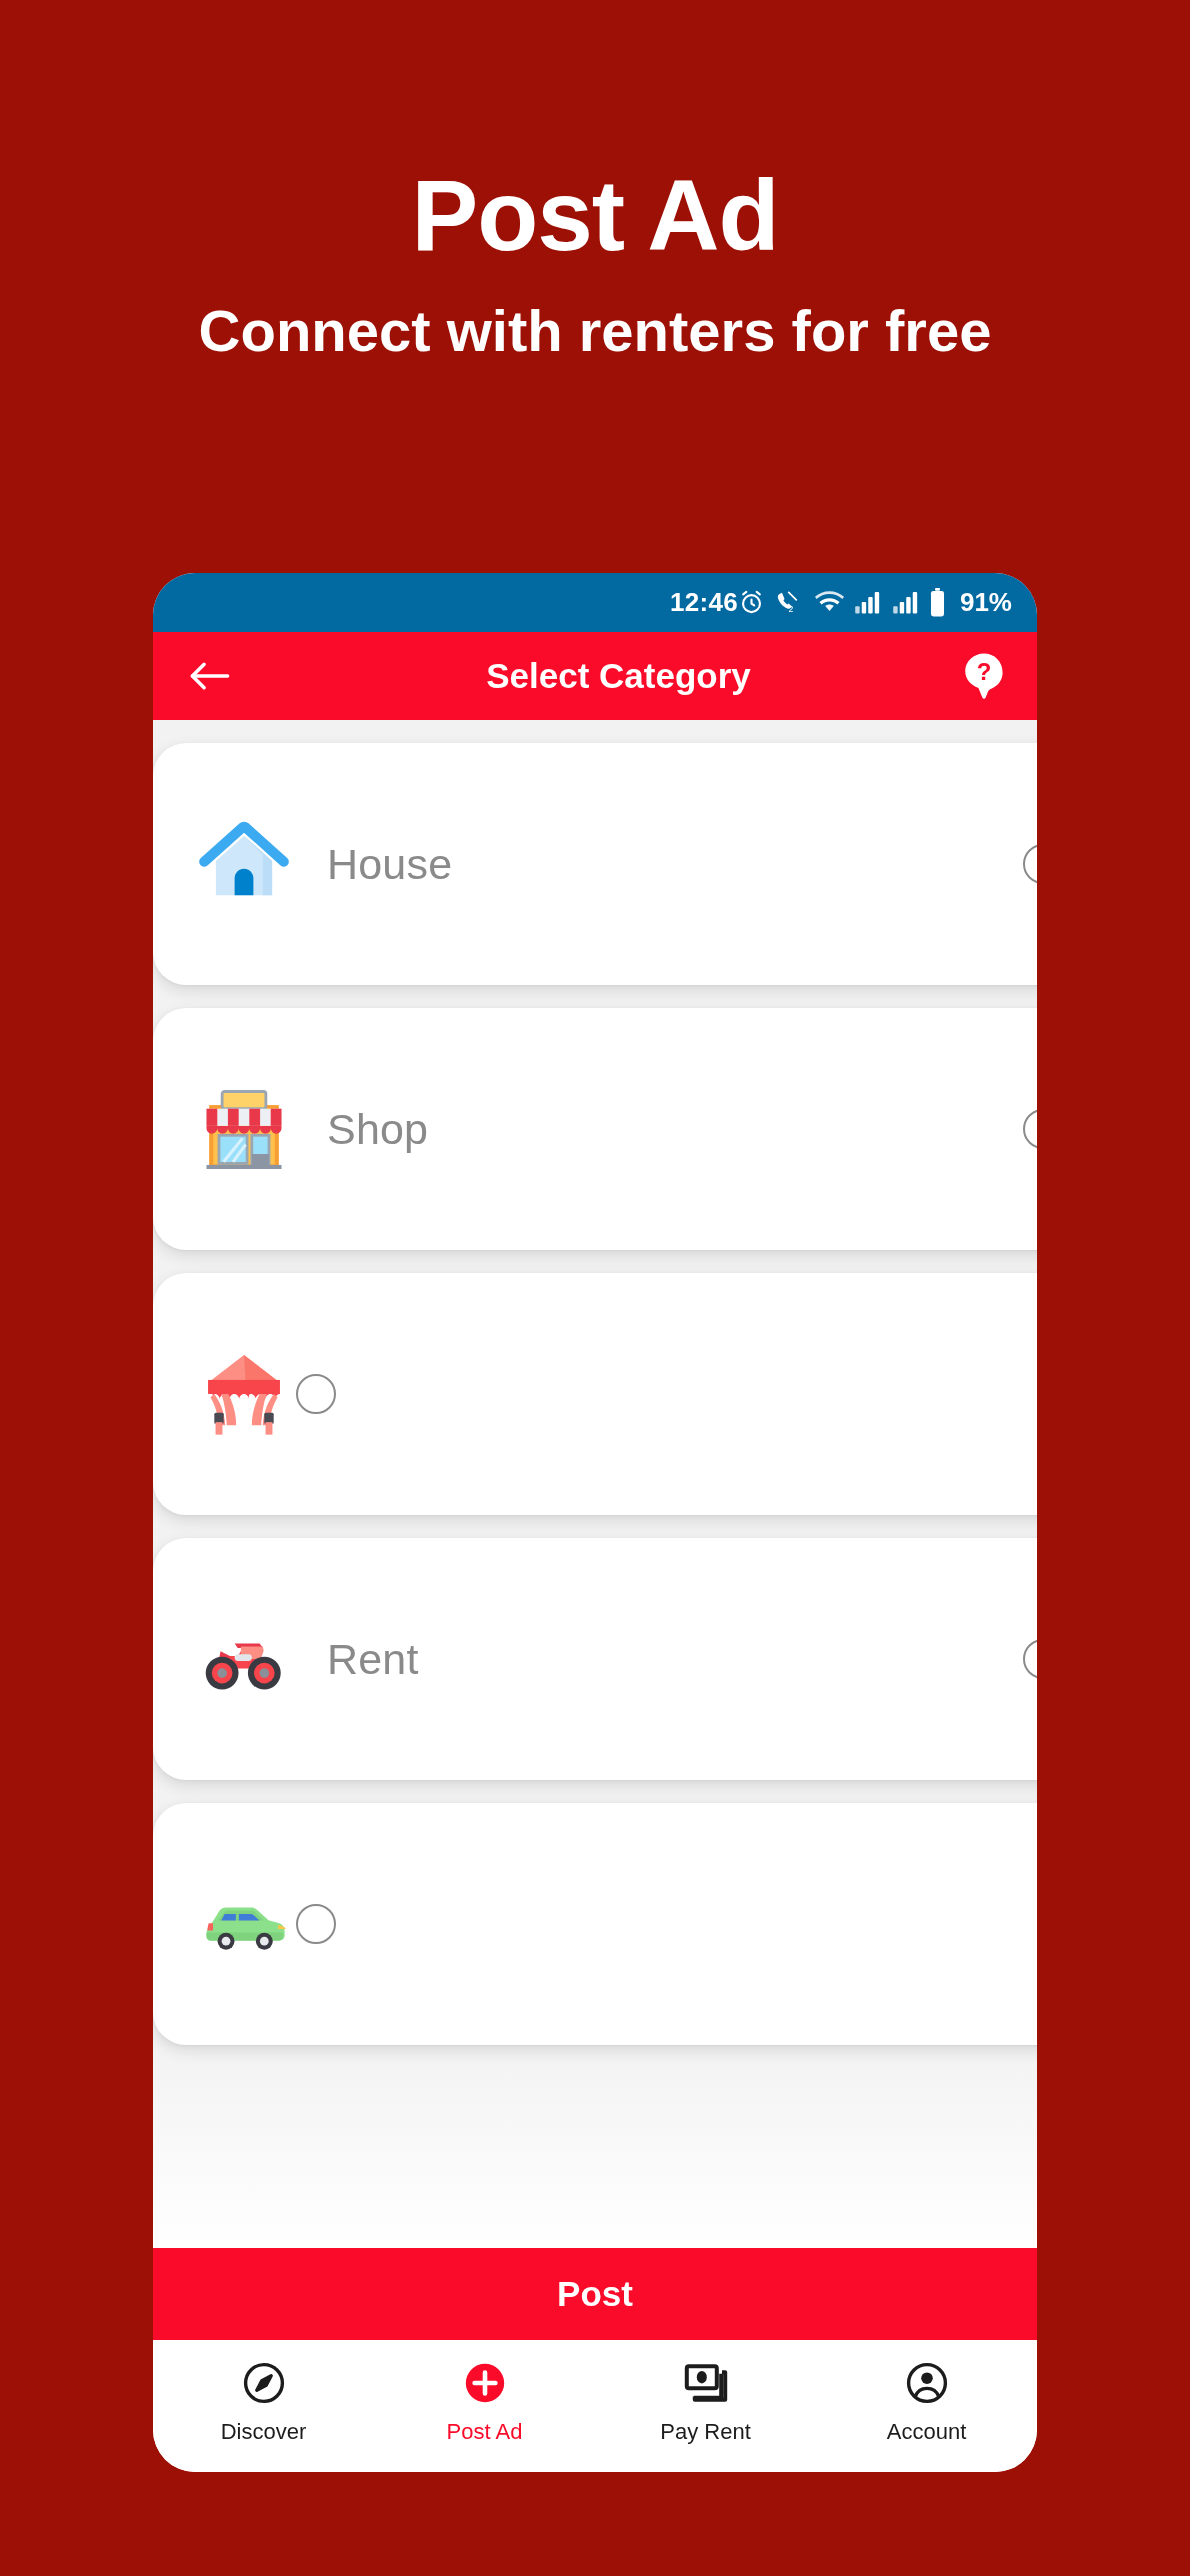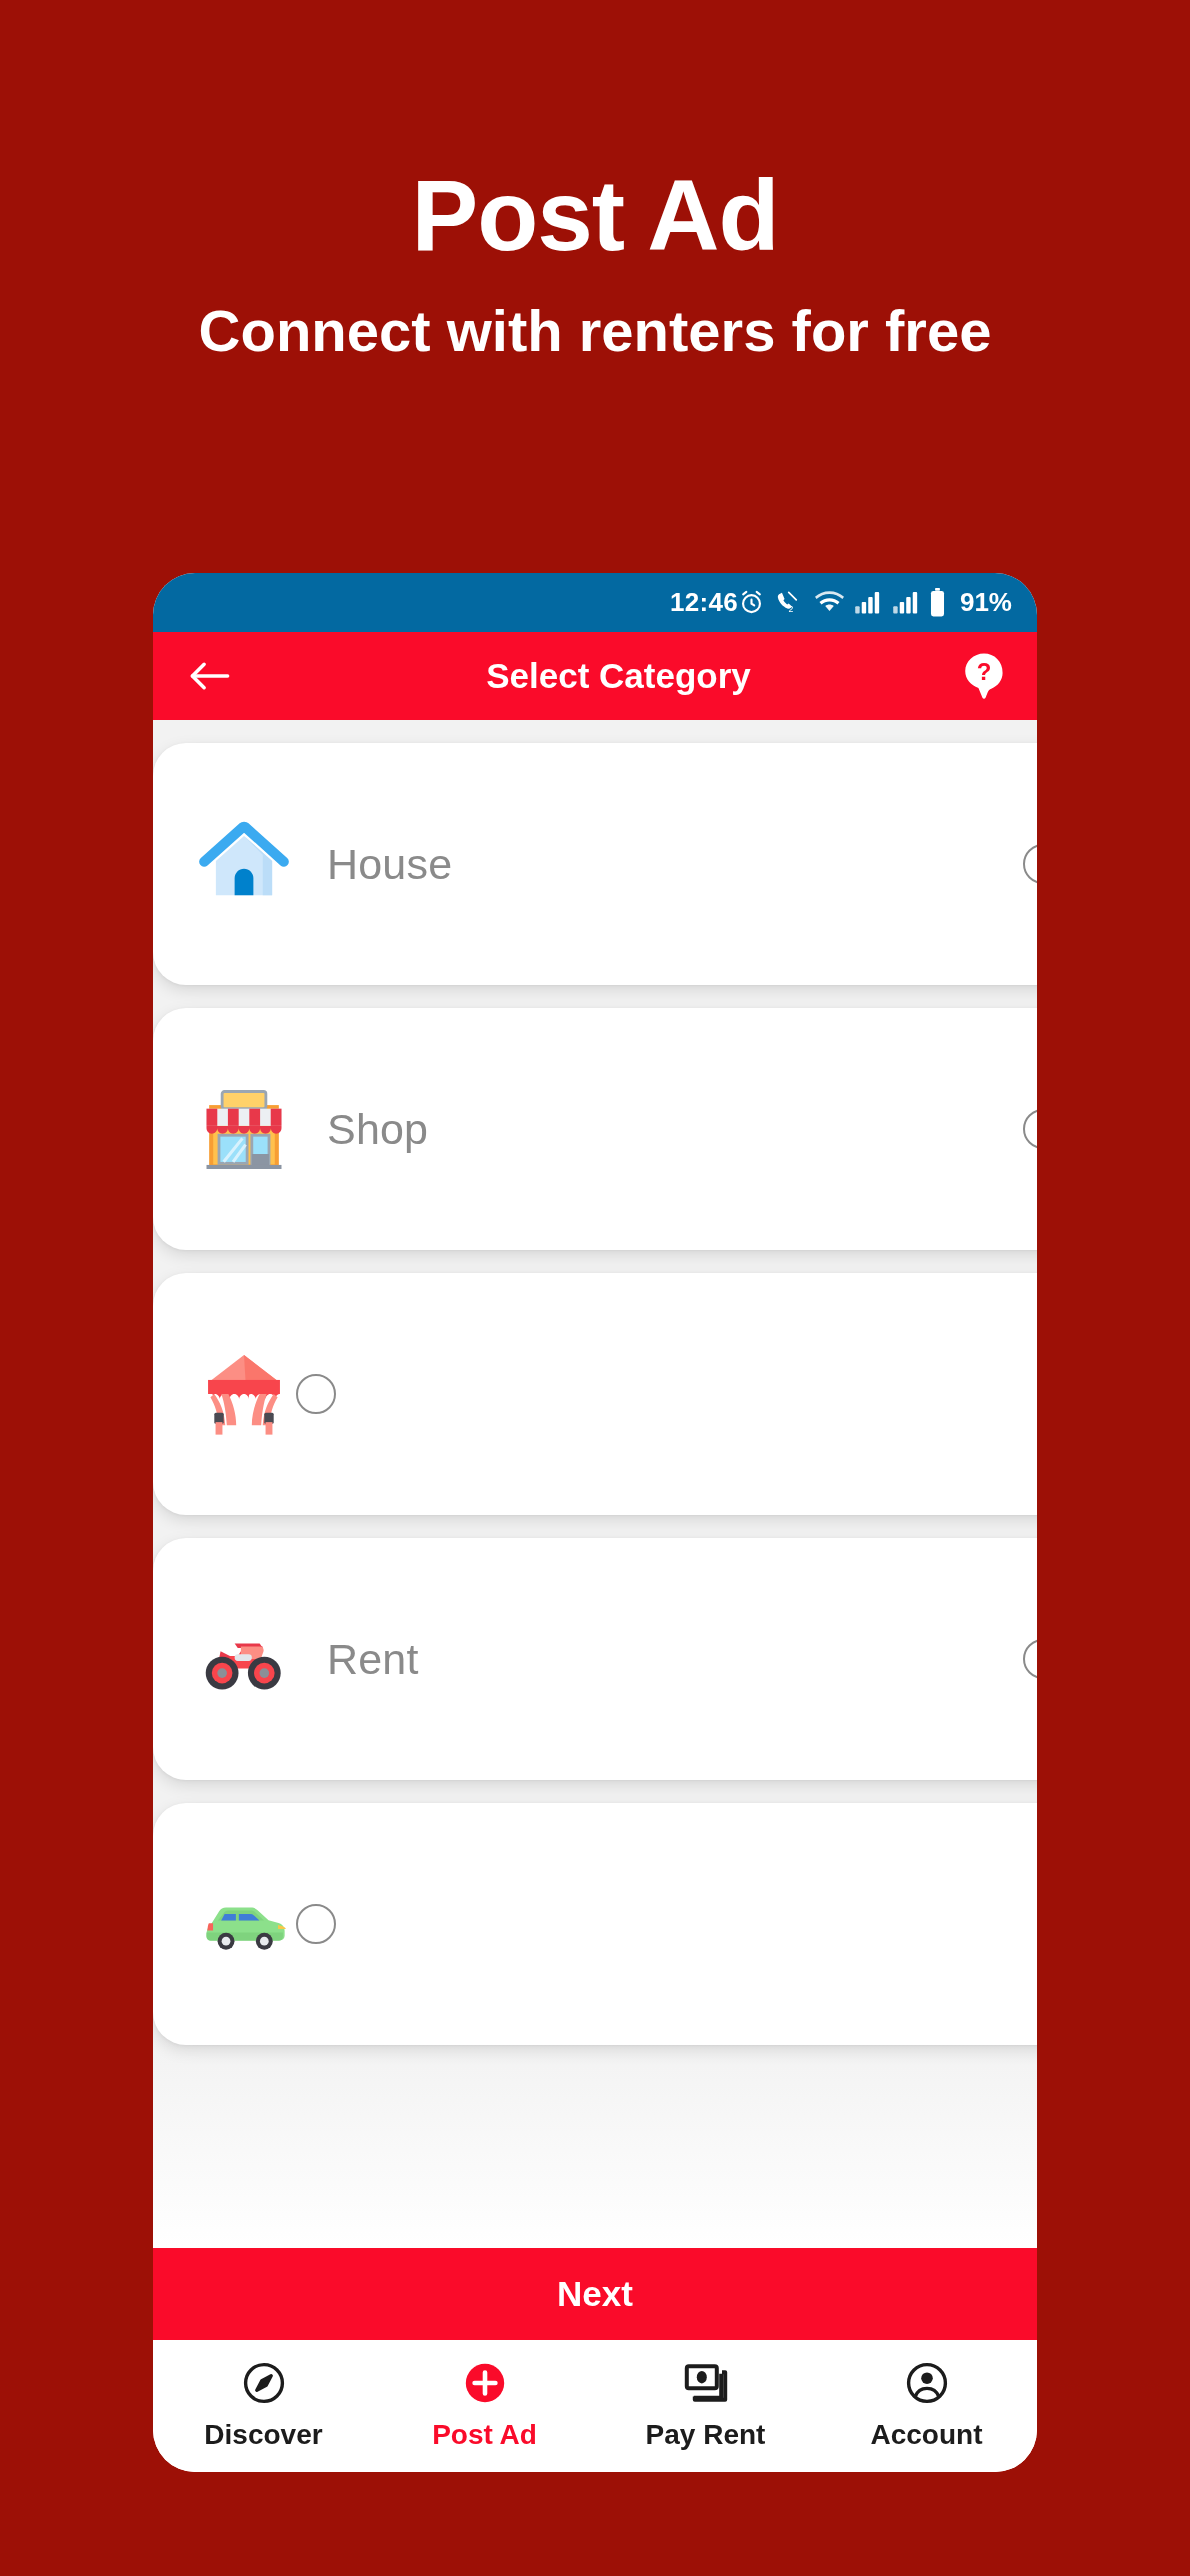--- a/index.html
+++ b/index.html
@@ -208,23 +208,23 @@
   }
   .nav-icon {
     width: 52px;
     height: 52px;
     display: flex;
     align-items: center;
     justify-content: center;
   }
   .nav-icon svg { display: block; }
   .nav-label {
-    font-size: 28px;
+    font-size: 22px;
     color: #1C1C1C;
-    font-weight: 700;
+    font-weight: 400;
   }
   .nav-item.active .nav-label { color: #FA0B2A; }
 </style>
 </head>
 <body>
 
 <div class="promo">
   <h1 class="promo-title">Post Ad</h1>
   <p class="promo-subtitle">Connect with renters for free</p>
 </div>
@@ -392,21 +392,21 @@
           <circle cx="20.5" cy="43" r="2.8" fill="#E8EBEE"></circle>
           <circle cx="45" cy="43" r="5.4" fill="#3A3A42"></circle>
           <circle cx="45" cy="43" r="2.8" fill="#E8EBEE"></circle>
         </svg>
       </span>
       <span class="radio"></span>
     </div>
 
   </div>
 
-  <div class="next-btn">Next</div>
+  <div class="next-btn">Post</div>
 
   <div class="bottomnav">
 
     <div class="nav-item">
       <span class="nav-icon">
         <svg width="48" height="48" viewBox="0 0 24 24" fill="none" stroke="#1C1C1C" stroke-width="1.7">
           <circle cx="12" cy="12" r="9.2"></circle>
           <path d="M15.6 8.4 10.9 10.9 8.4 15.6 13.1 13.1z" fill="#1C1C1C" stroke-linejoin="round"></path>
         </svg>
       </span>

